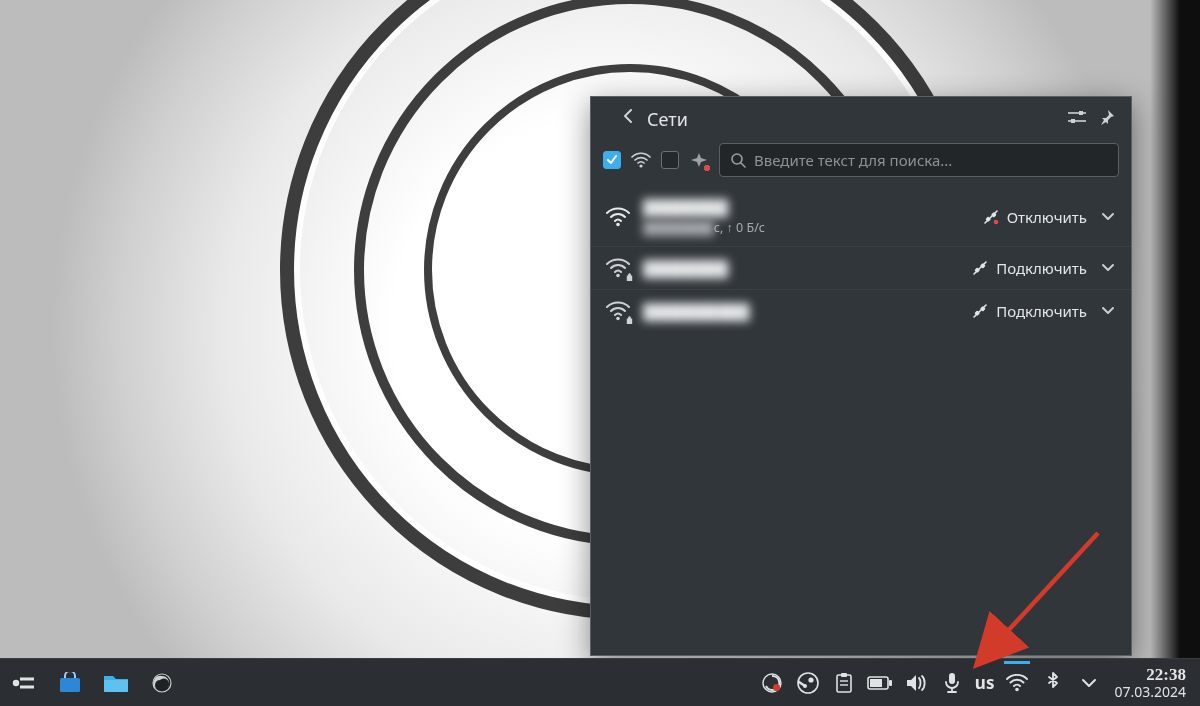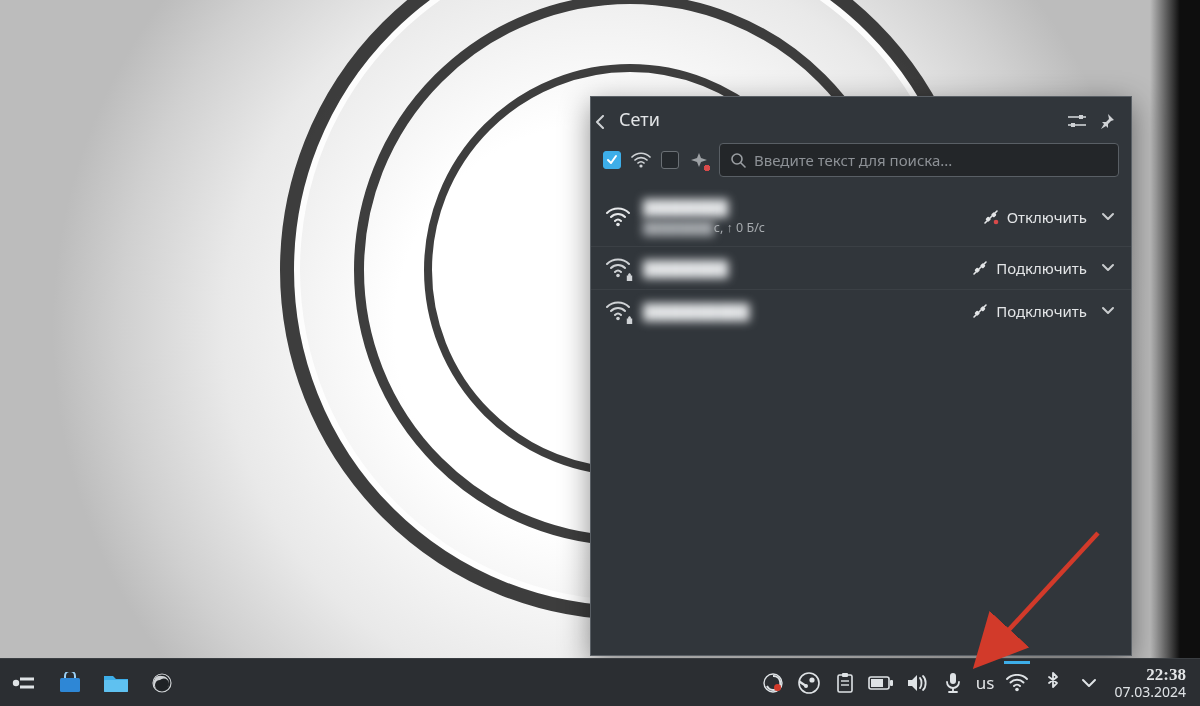--- a/index.html
+++ b/index.html
@@ -28,21 +28,21 @@
   }
 
   
   .popup {
     position: absolute; top: 96px; left: 590px; width: 542px; height: 560px;
     background: #31363b; color: #e3e5e7; border: 1px solid #595f65;
     box-shadow: 0 8px 28px rgba(0,0,0,.45);
     display: flex; flex-direction: column;
   }
   .popup-header {
-    display: flex; align-items: flex-end; gap: 10px; padding: 10px 14px 8px 0;
+    display: flex; align-items: flex-start; gap: 10px; padding: 10px 14px 8px 0; margin-left: 28px;
   }
   .popup-header .back { width: 18px; height: 18px; display:flex; align-items:center; justify-content:center; cursor:pointer; }
   .popup-title { font-size: 18px; flex: 1; }
   .hdr-icon { width: 20px; height: 20px; display:flex; align-items:center; justify-content:center; cursor:pointer; }
 
   .filter-row {
     display: flex; align-items: center; gap: 10px; padding: 4px 12px 10px 12px;
   }
   .chk {
     width: 18px; height: 18px; border: 1px solid #6b7075; border-radius: 3px;
@@ -101,21 +101,21 @@
   .tb-left { display:flex; align-items:center; gap:2px; padding-left:2px; }
   .tb-btn {
     width:44px; height:44px; display:flex; align-items:center; justify-content:center;
     cursor:pointer; color:#dfe3e6;
   }
   .tb-spacer { flex:1; }
   .tb-tray { display:flex; align-items:center; gap:2px; }
   .tray-ic {
     width:34px; height:44px; display:flex; align-items:center; justify-content:center; cursor:pointer;
   }
-  .tray-text { font-size:17px; font-weight:400; padding:0 4px; cursor:pointer; }
+  .tray-text { font-size:17px; font-weight:700; padding:0 4px; cursor:pointer; }
   .tray-ic.selected { position:relative; }
   .tray-ic.selected::before {
     content:""; position:absolute; top:0; left:4px; right:4px; height:3px; background:#3daee9;
   }
   .clock { text-align:right; padding: 0 8px 0 6px; line-height:1.15; cursor:pointer; }
   .clock .time { font-size:17px; font-weight:600;font-family:Liberation Serif, serif; }
   .clock .date { font-size:14px; color:#dfe3e6;text-align:center; }
 
   
   .arrow {

